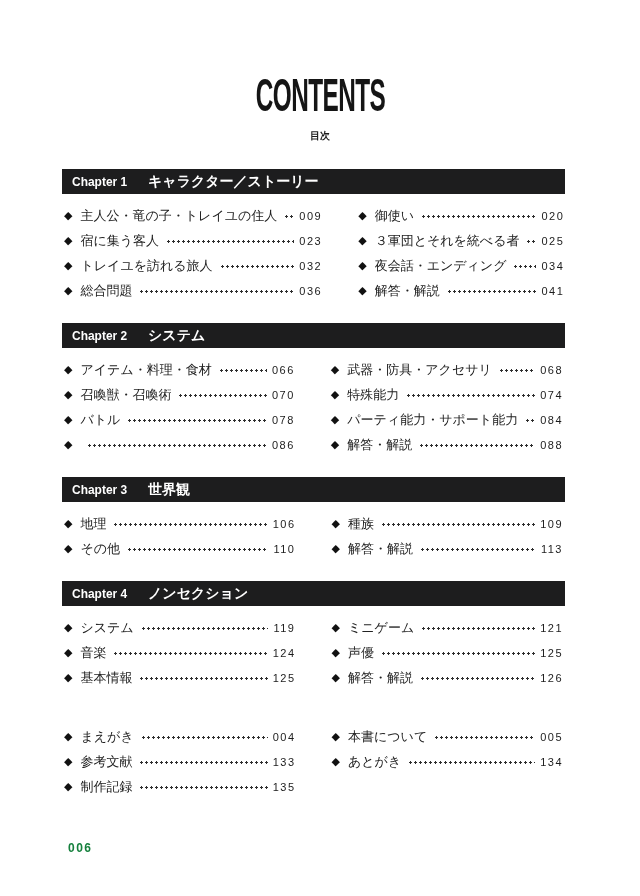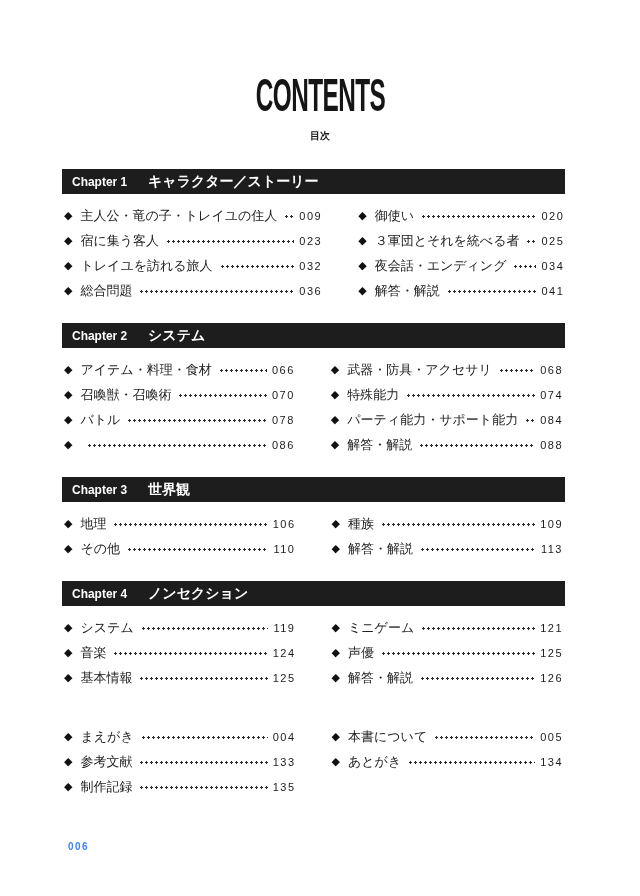--- a/index.html
+++ b/index.html
@@ -97,24 +97,24 @@
     letter-spacing:1.5px;
     color:#1b1b1b;
     white-space:nowrap;
   }
 
   
   .footer-pagenum {
     position:absolute;
     left:68px;
     top:841px;
-    font-size:10px;
+    font-size:12px;
     font-weight:bold;
     letter-spacing:1.5px;
-    color:#3b82f6;
+    color:#15803d;
   }
 </style>
 </head>
 <body>
 
 <div class="page">
 
   <div class="title-block">
     <div class="main-title">CONTENTS</div>
     <div class="subtitle">目次</div>

